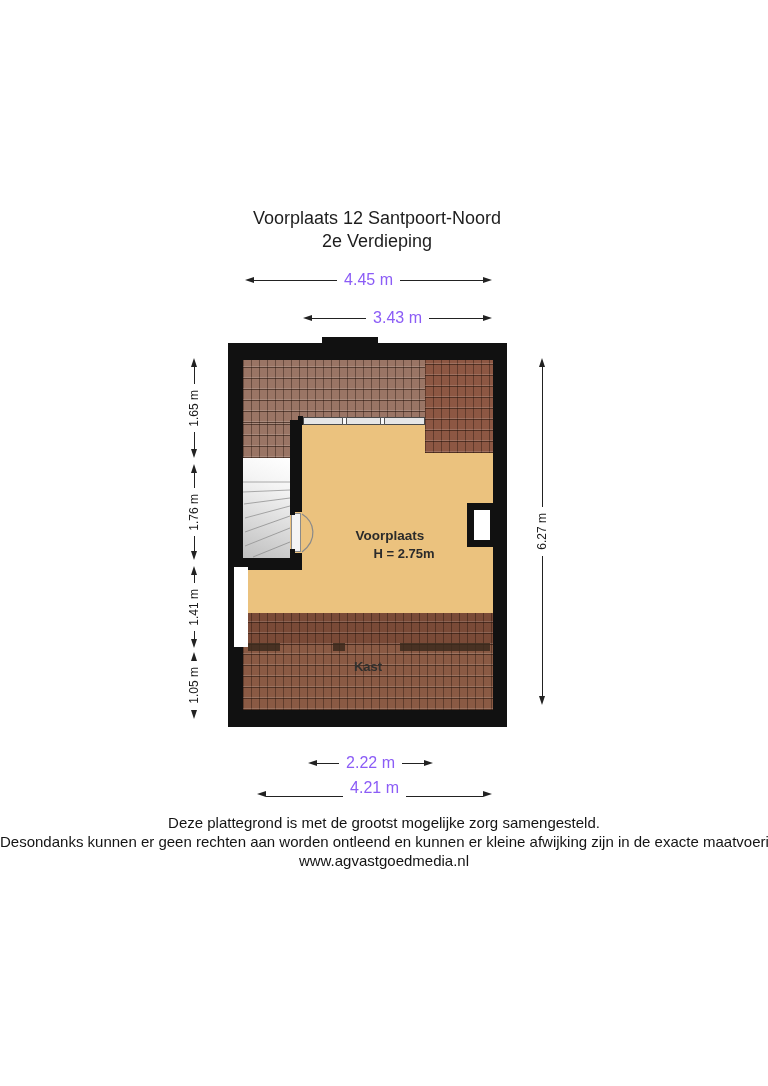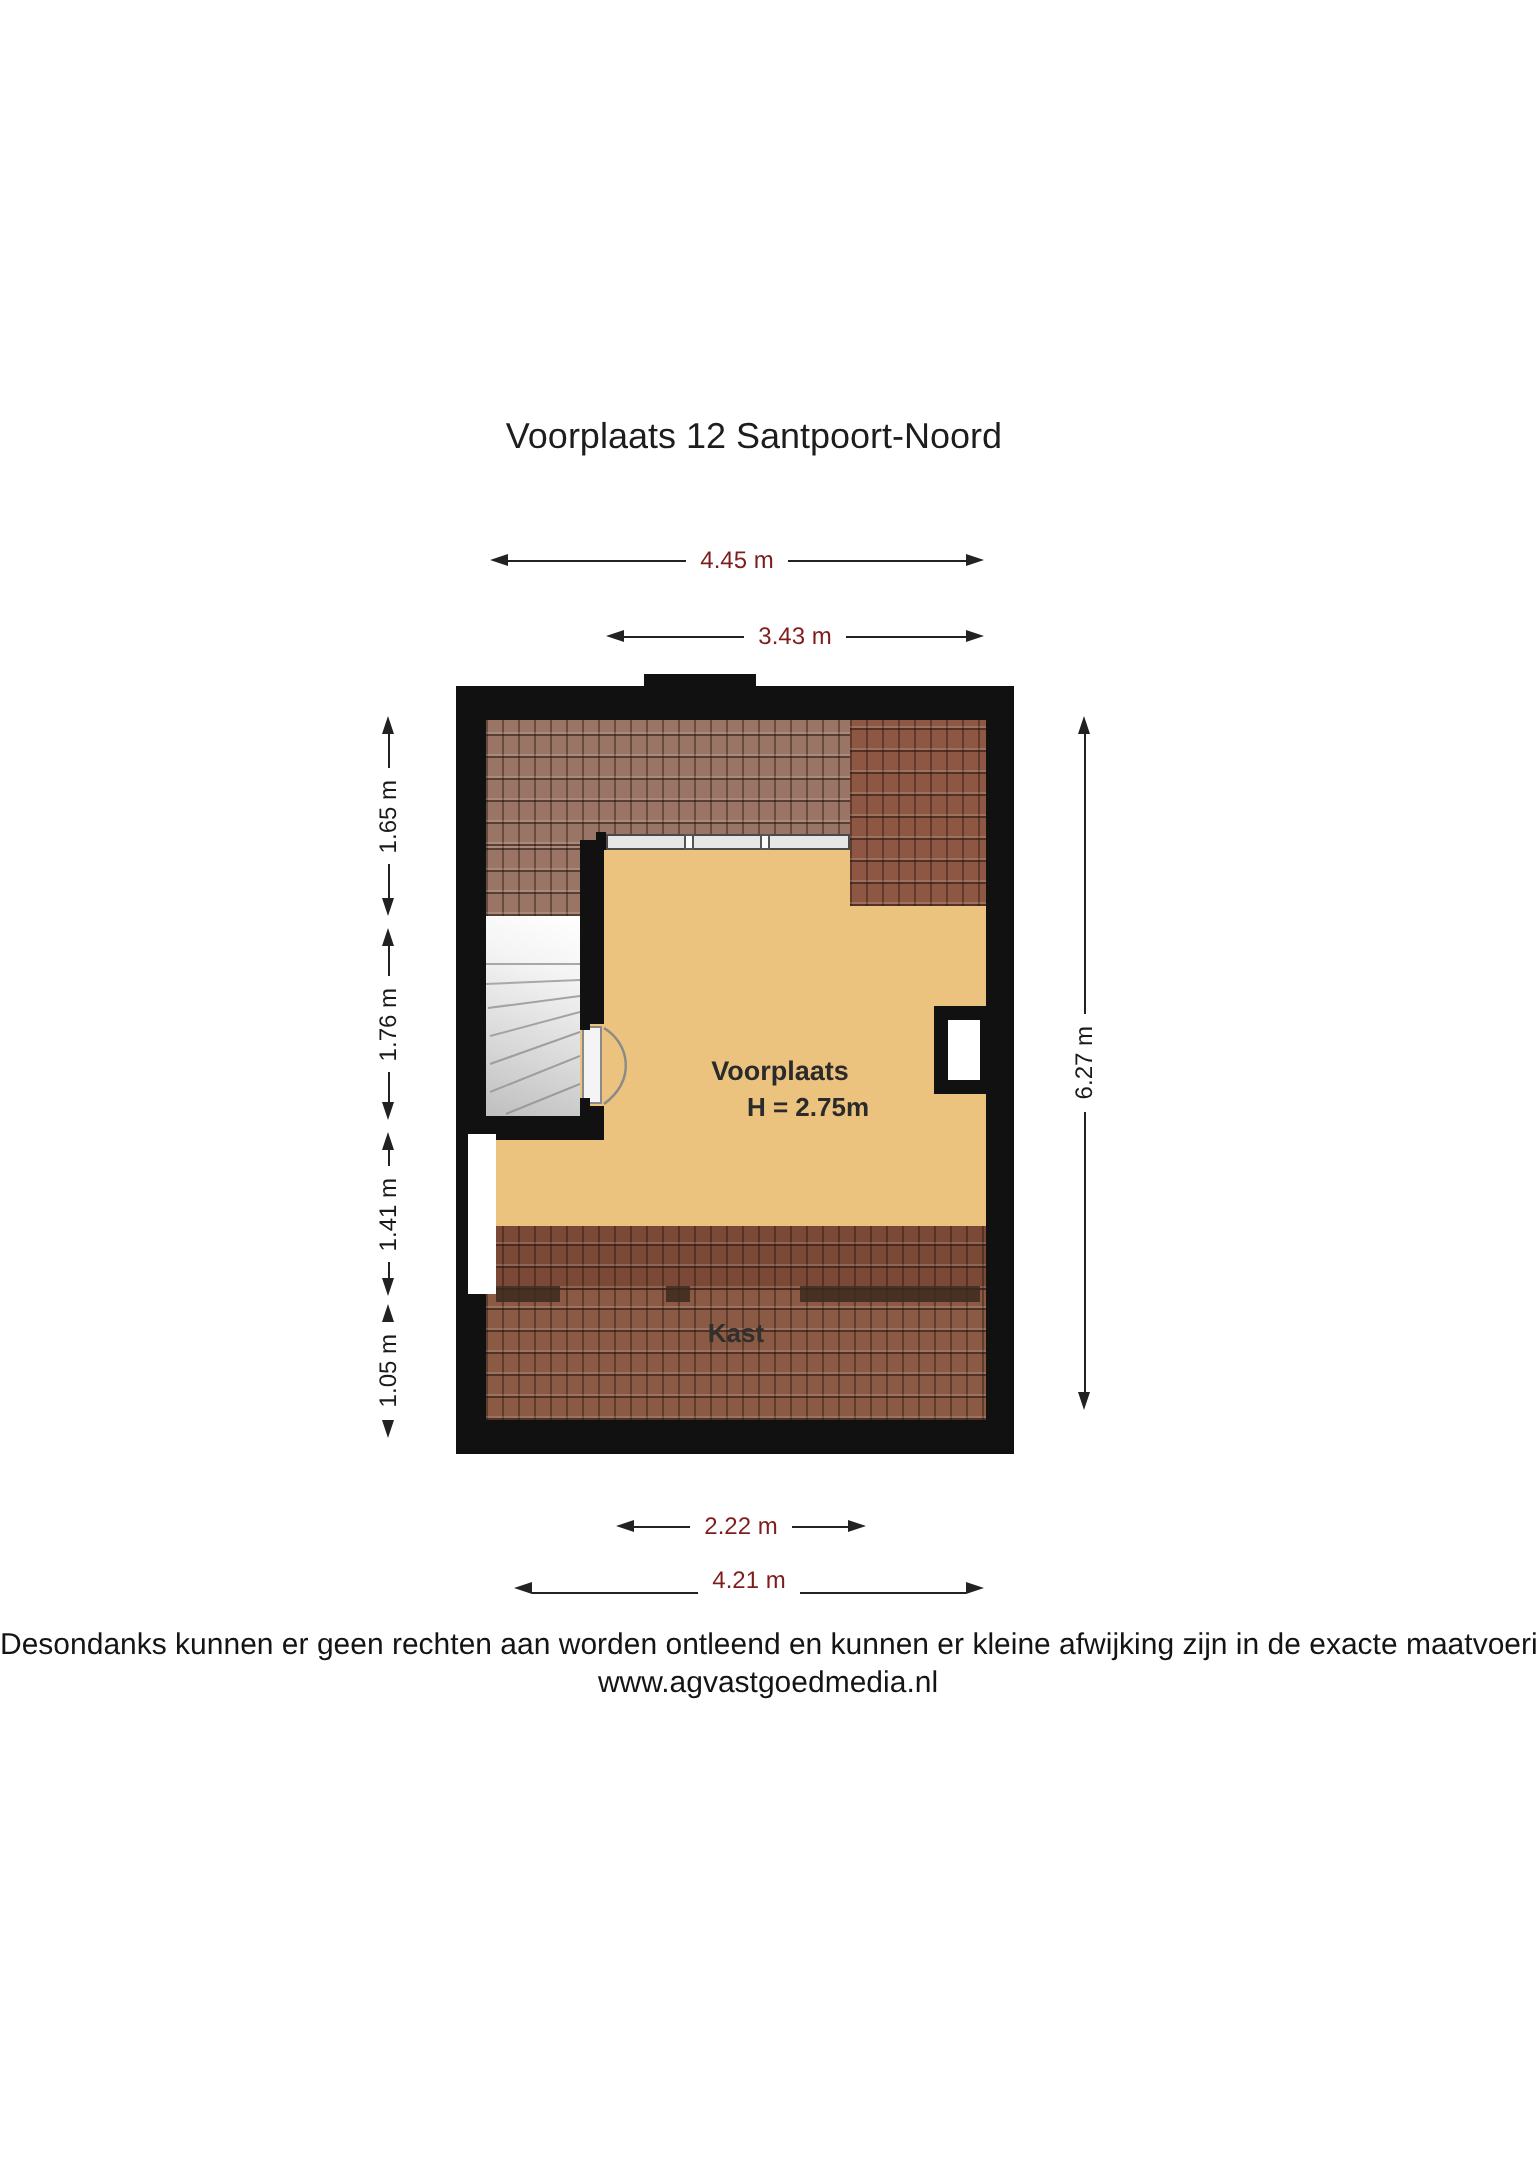--- a/index.html
+++ b/index.html
@@ -11,21 +11,21 @@
 
   
   .title-block{left:0;top:207;width:754px;text-align:center;}
   .title-line1{font-size:18px;line-height:23px;color:#1d1d1d;}
   .title-line2{font-size:18px;line-height:23px;color:#1d1d1d;}
   .footer-block{left:0;top:813px;width:768px;text-align:center;font-size:15px;line-height:19px;color:#141414;white-space:nowrap;}
 
   
   .hdim{display:flex;align-items:center;height:14px;}
   .hdim .ln{flex:1;height:1px;background:#222;}
-  .hdim .lbl{margin:0 7px;font-size:12px;white-space:nowrap;color:#7f1d1d;}
+  .hdim .lbl{margin:0 7px;font-size:16px;white-space:nowrap;color:#8b5cf6;}
   .arr-l{width:0;height:0;border-top:3.5px solid transparent;border-bottom:3.5px solid transparent;border-right:9px solid #222;}
   .arr-r{width:0;height:0;border-top:3.5px solid transparent;border-bottom:3.5px solid transparent;border-left:9px solid #222;}
   .vdim{display:flex;flex-direction:column;align-items:center;width:14px;}
   .vdim .ln{flex:1;width:1px;background:#222;}
   .vdim .lbl{margin:6px 0;font-size:12px;white-space:nowrap;color:#1a1a1a;writing-mode:vertical-rl;transform:rotate(180deg);}
   .arr-u{width:0;height:0;border-left:3.5px solid transparent;border-right:3.5px solid transparent;border-bottom:9px solid #222;}
   .arr-d{width:0;height:0;border-left:3.5px solid transparent;border-right:3.5px solid transparent;border-top:9px solid #222;}
 
   
   .plan{left:228px;top:343px;width:279px;height:384px;background:#111111;}
@@ -65,20 +65,21 @@
   .room-label{font-weight:bold;color:#2b2b2b;text-align:center;white-space:nowrap;}
   .lbl-slaapkamer{left:92px;top:185px;width:140px;font-size:13.5px;}
   .lbl-hnote{left:106px;top:203px;width:140px;font-size:13px;}
   .lbl-kast{left:70px;top:316px;width:140px;font-size:13px;color:#30302e;font-weight:bold;}
 </style>
 </head>
 <body>
 
 <div class="abs title-block" style="position:absolute;top:207px;">
   <div class="title-line1">Voorplaats 12 Santpoort-Noord</div>
+  <div class="title-line2">2e Verdieping</div>
 </div>
 
 <div class="abs hdim" style="left:245px;top:273px;width:247px;">
   <span class="arr-l"></span>
     <span class="ln"></span>
   <span class="lbl">4.45 m</span>
   <span class="ln"></span>
     <span class="arr-r"></span>
 </div>
 <div class="abs hdim" style="left:303px;top:311px;width:189px;">
@@ -189,15 +190,16 @@
 </div>
 <div class="abs hdim" style="left:257px;top:783px;width:235px;align-items:flex-end;">
   <span class="arr-l"></span>
     <span class="ln"></span>
   <span class="lbl">4.21 m</span>
   <span class="ln"></span>
     <span class="arr-r"></span>
 </div>
 
 <div class="abs footer-block">
+  <div>Deze plattegrond is met de grootst mogelijke zorg samengesteld.</div>
   <div>Desondanks kunnen er geen rechten aan worden ontleend en kunnen er kleine afwijking zijn in de exacte maatvoering.</div>
   <div>www.agvastgoedmedia.nl</div>
 </div>
 
 </body></html>

